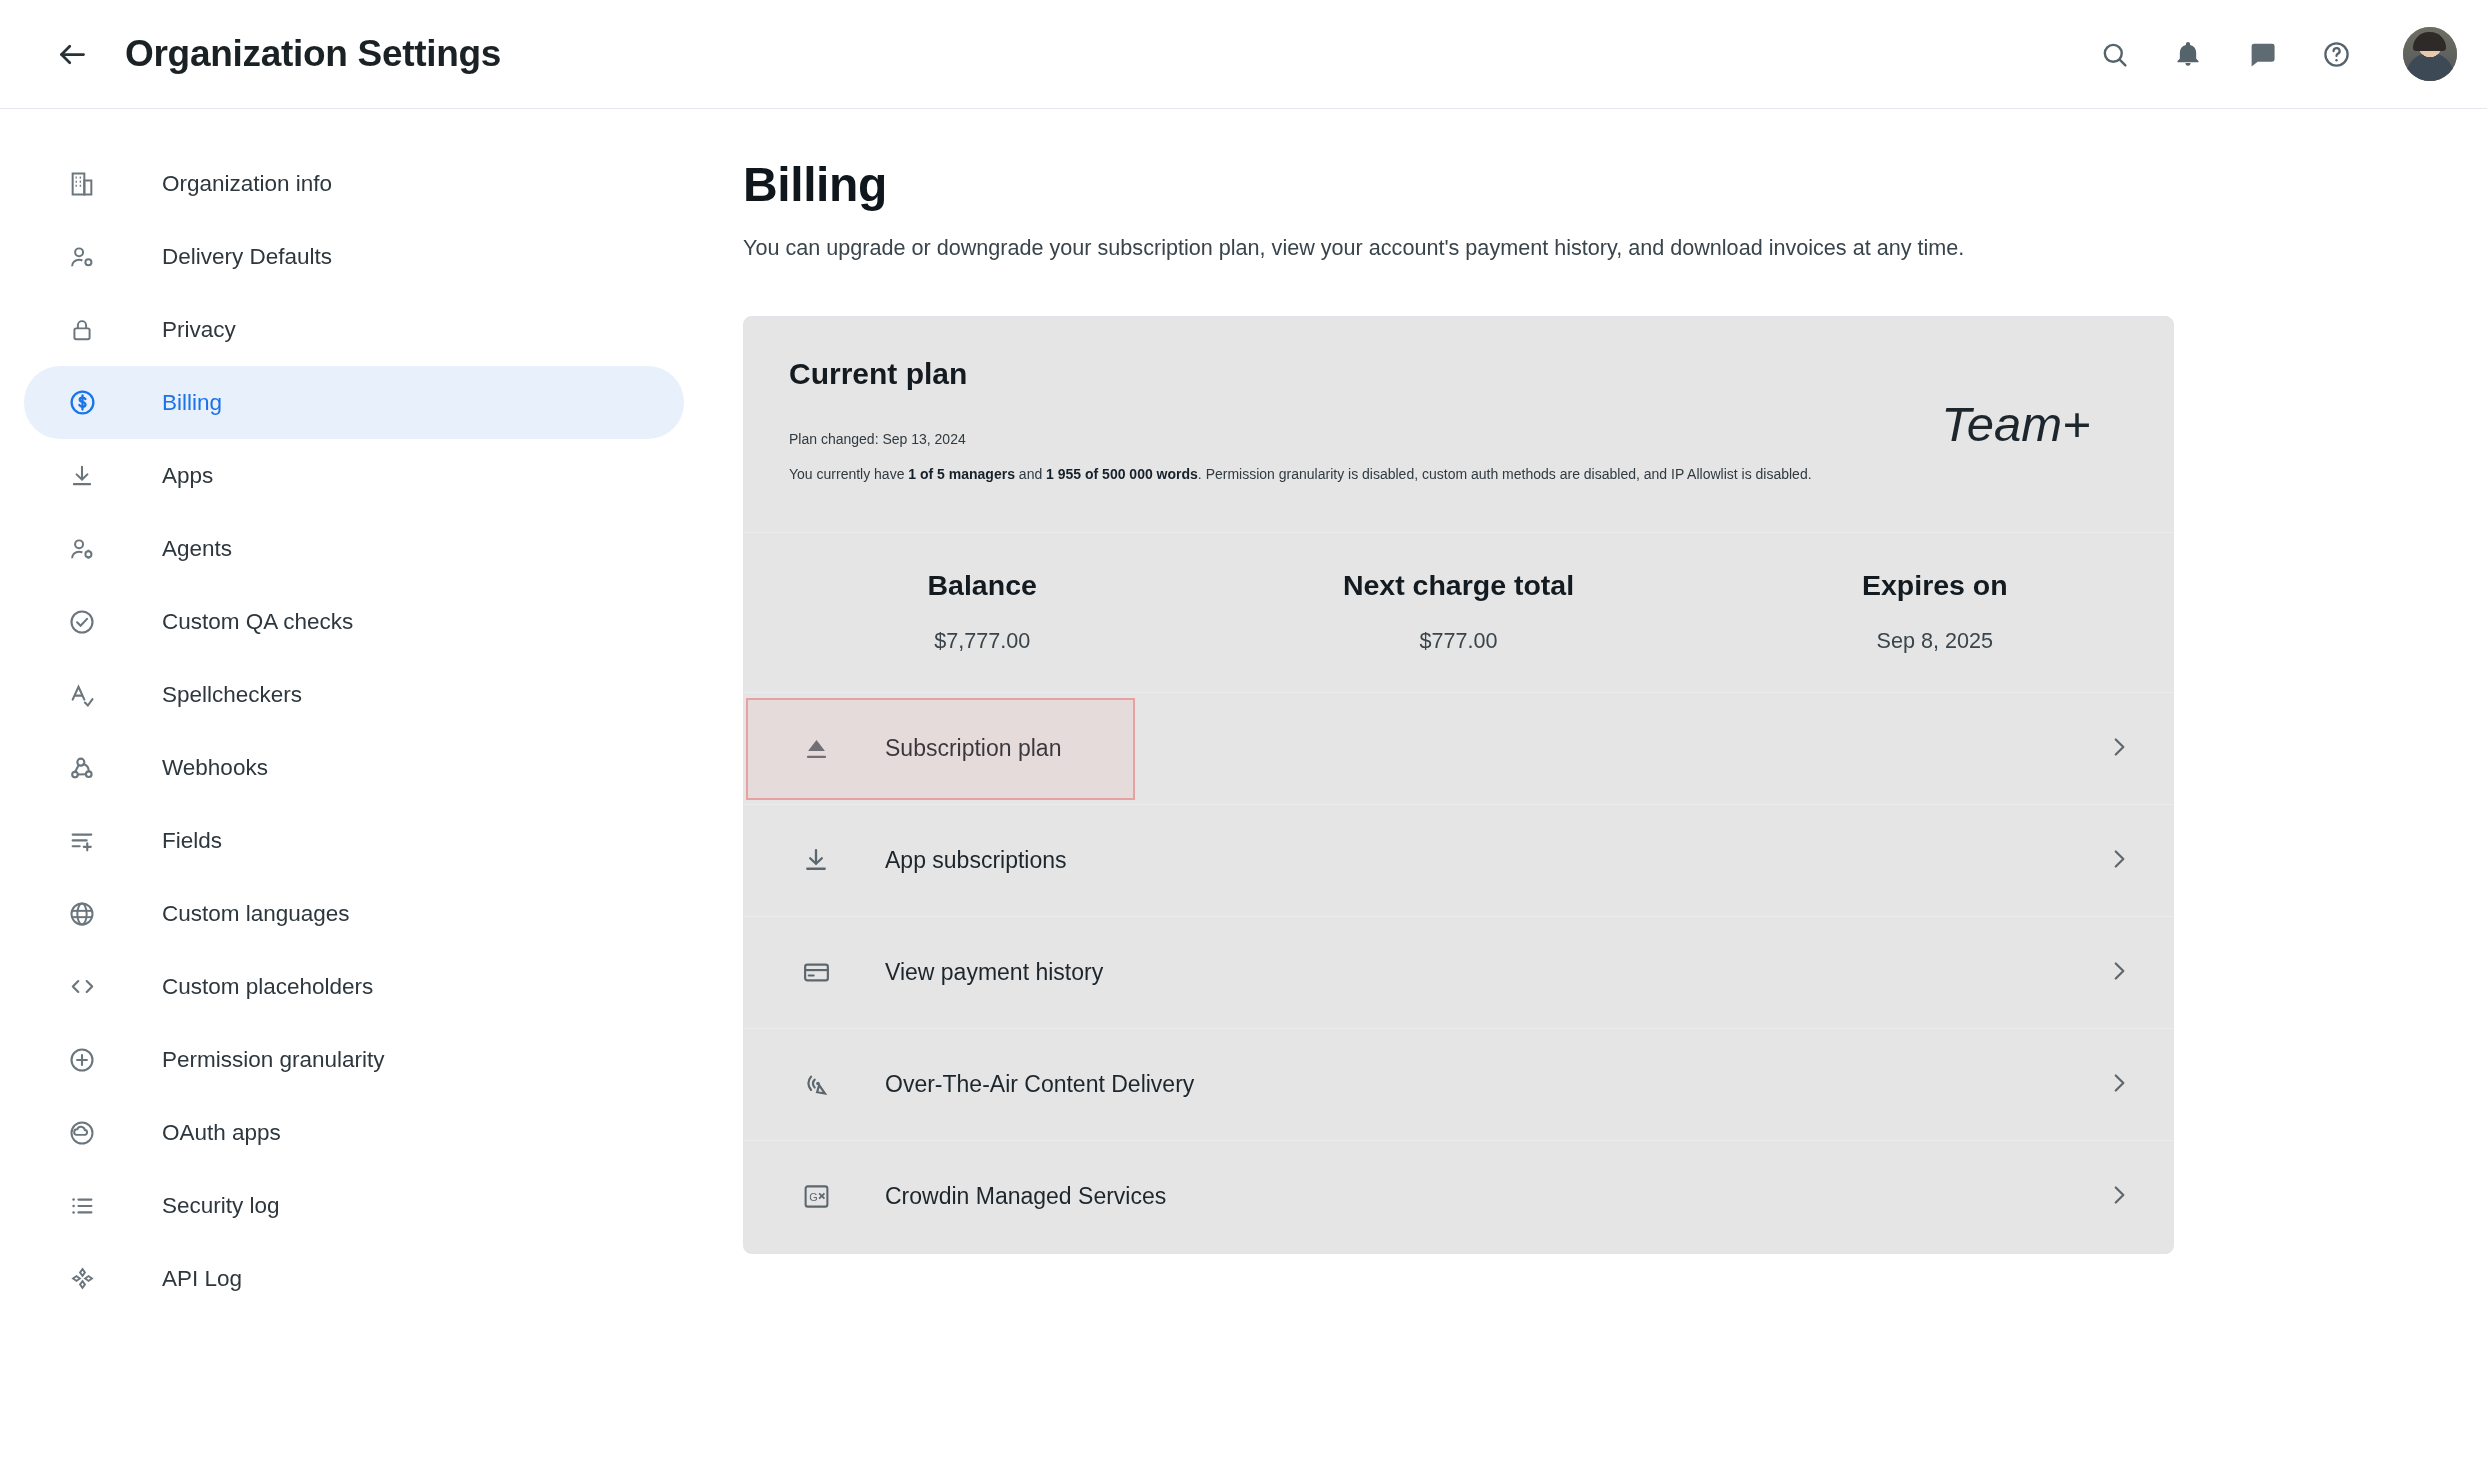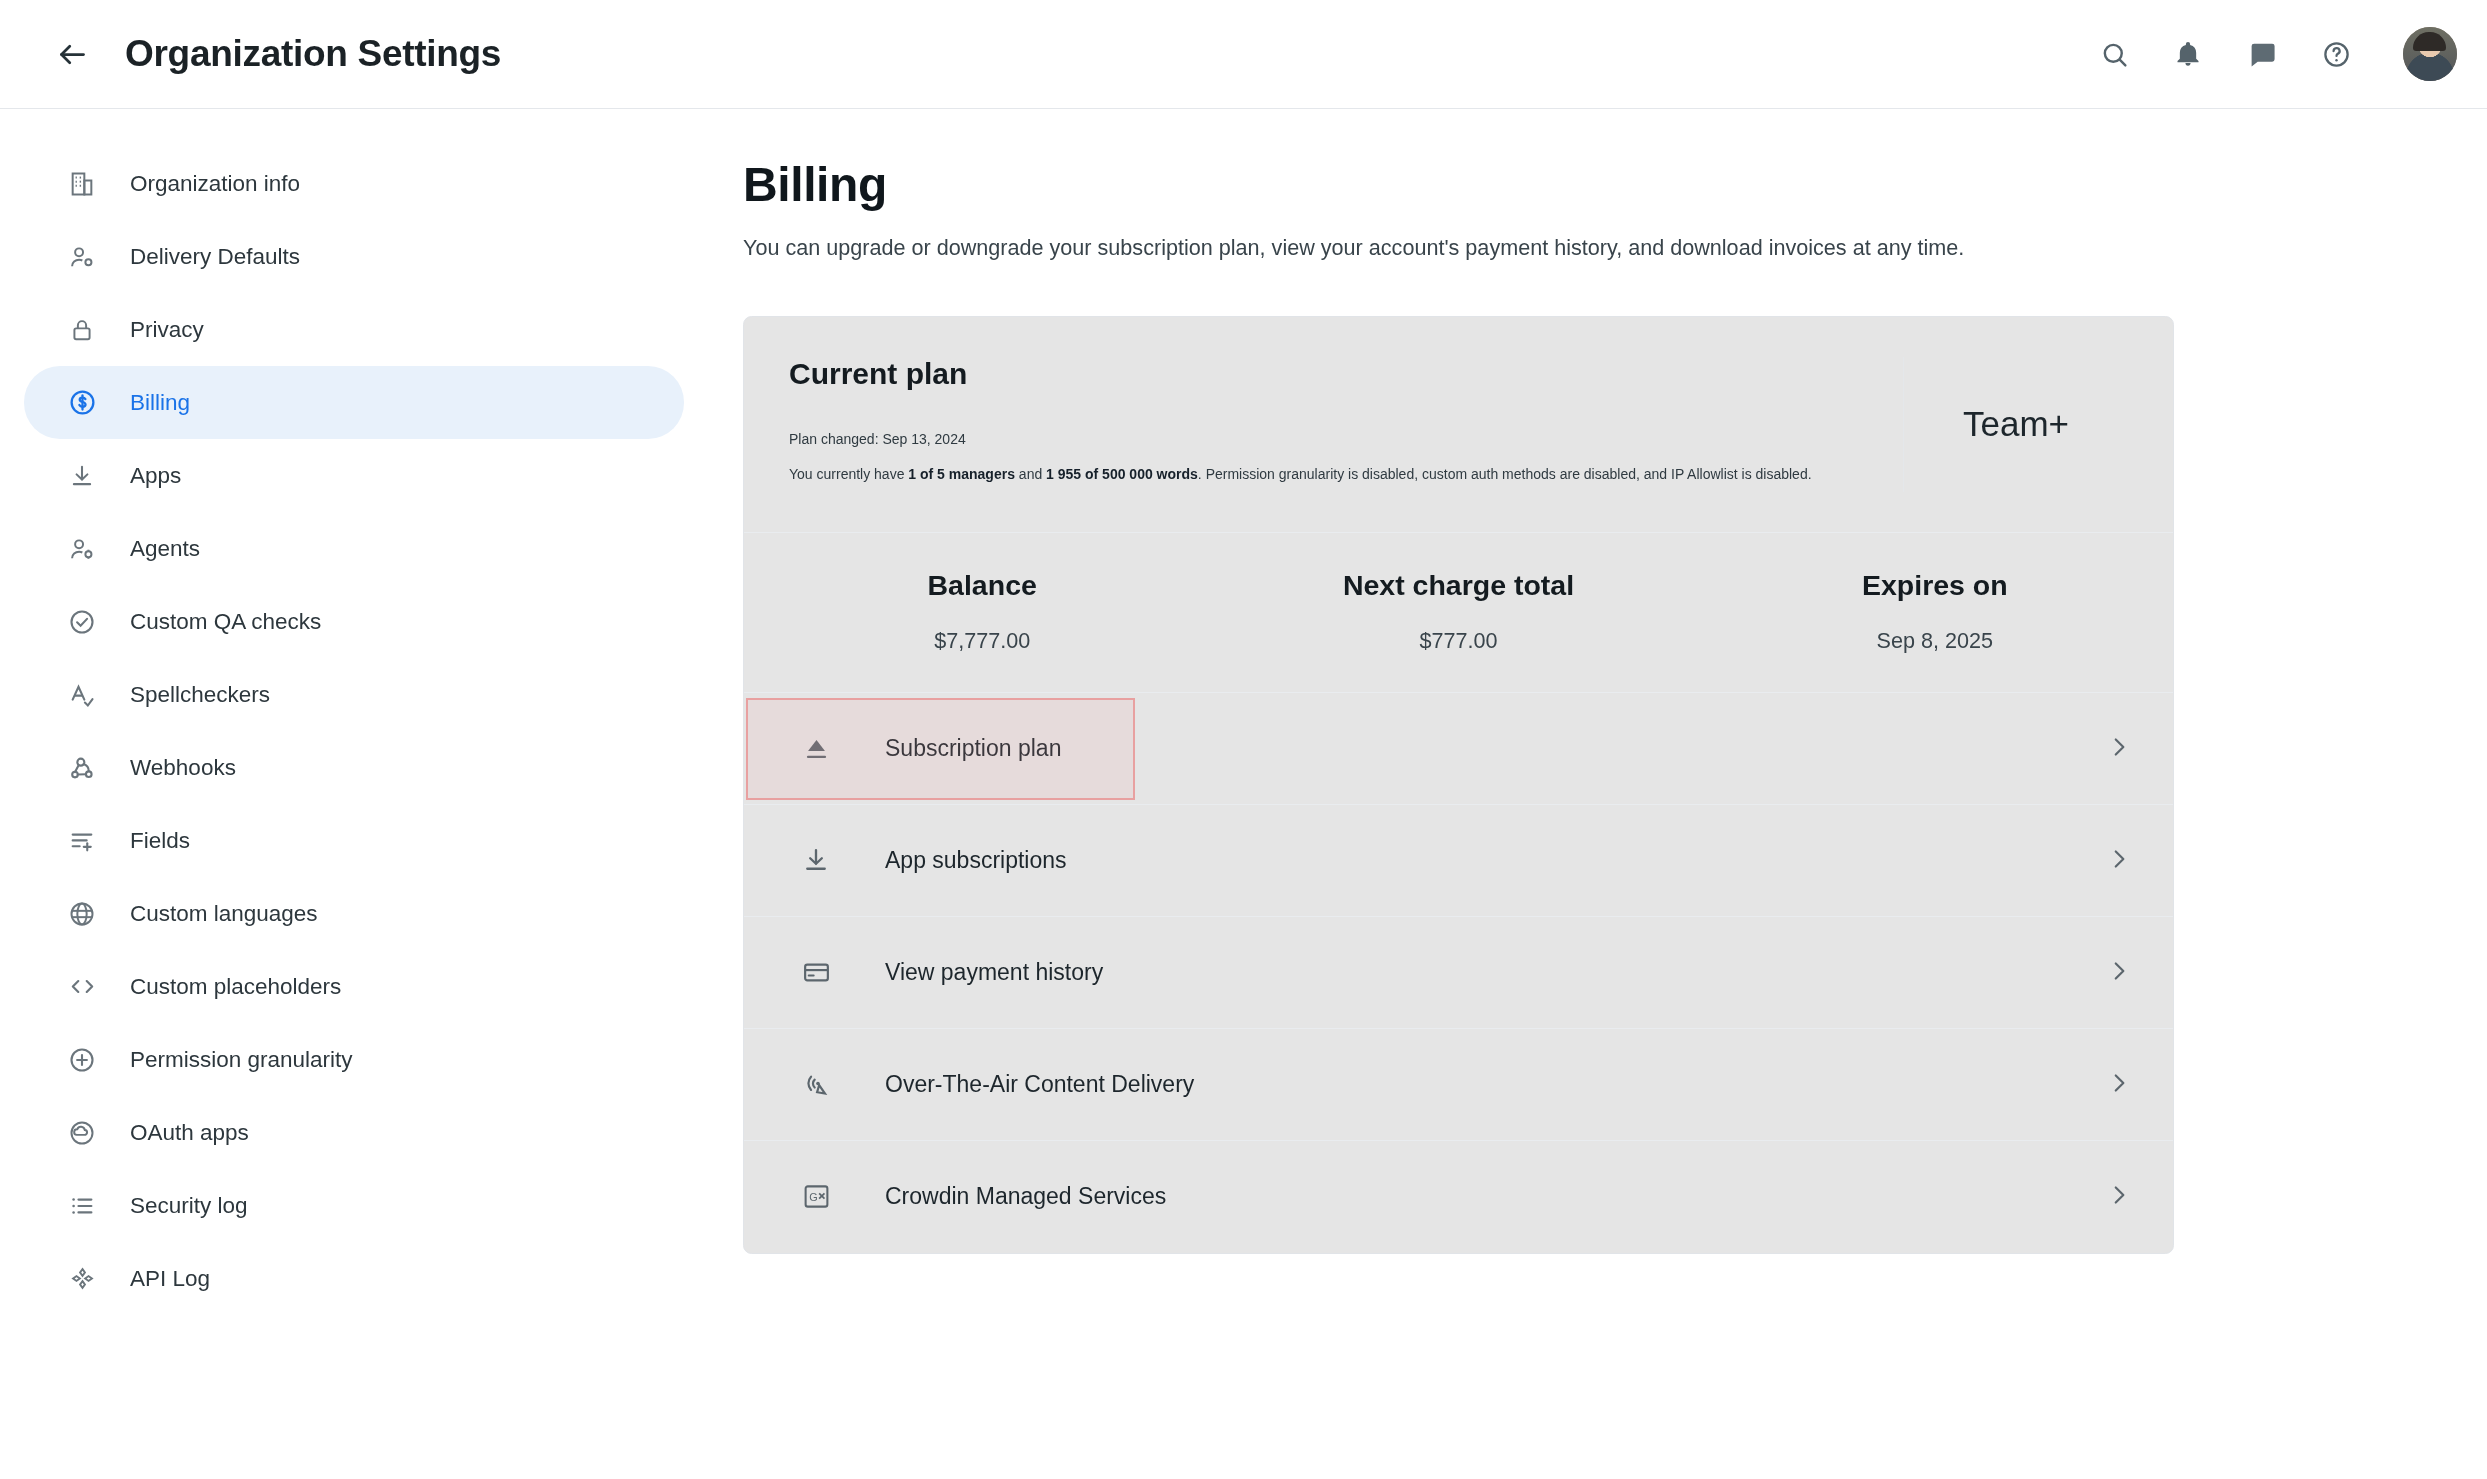--- a/index.html
+++ b/index.html
@@ -85,20 +85,21 @@
   }
   .nav-item {
     display: flex;
     align-items: center;
     height: 73px;
     padding-left: 38px;
     margin: 0 33px 0 24px;
     border-radius: 36px;
     cursor: pointer;
     color: #2d373d;
+    gap: 32px;
   }
   .nav-item .nav-icon {
     width: 40px; height: 40px;
     display: flex; align-items: center; justify-content: center;
     color: #6b757c;
     flex-shrink: 0;
   }
   .nav-item .nav-label {
     font-size: 22.5px;
     margin-left: 28px;
@@ -154,22 +155,23 @@
   }
   .plan-lines b { font-weight: bold; color: #16202a; }
   .plan-right {
     width: 225px;
     border-left: 0.9px solid #e4e7ea;
     display: flex;
     align-items: center;
     justify-content: center;
   }
   .plan-badge {
-    font-size: 35px;
+    font-size: 49px;
     color: #1d262c;
+    font-style: italic;
   }
 
   .stats {
     display: flex;
     padding: 36px 0 38px 0;
     border-bottom: 0.9px solid #e9ecef;
     justify-content: flex-end;
   }
   .stat { flex: 1; text-align: center; }
   .stat-label {

